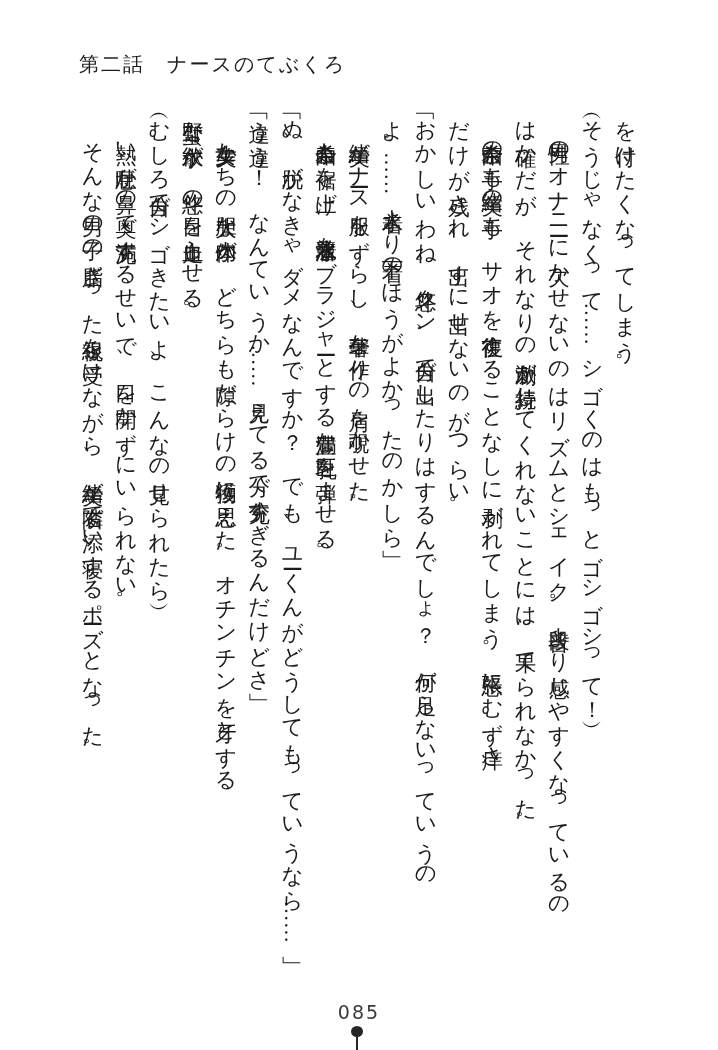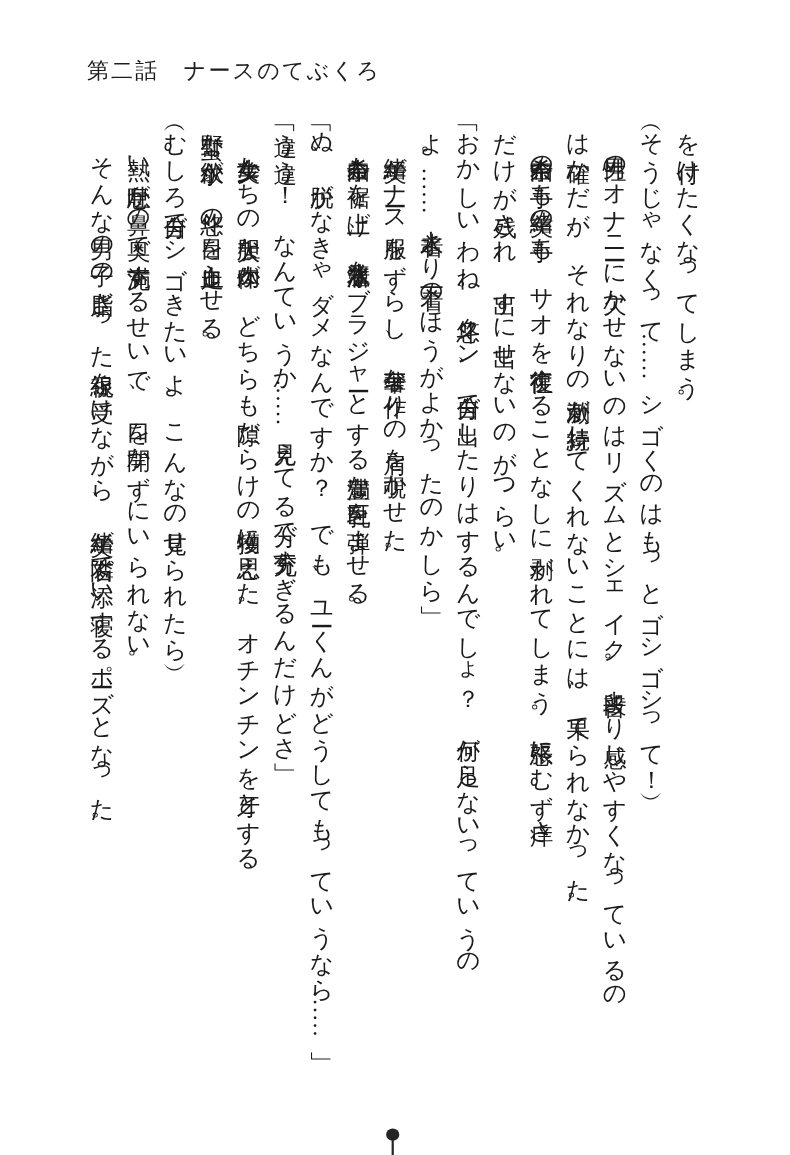--- a/index.html
+++ b/index.html
@@ -88,18 +88,19 @@
 　美緒がナース服をずらし、華奢な作りの肩を覗かせた。
 　由希奈も裾を上げ、競泳水着をブラジャーとする豊満な巨乳を弾ませる。
 「ぬ、脱がなきゃダメなんですか？　でも、ユーくんがどうしてもっていうなら……」
 「違う違う！　なんていうか……見えてる分で充分すぎるんだけどさ」
 　美少女たちの大胆な肉体が、どちらも隙だらけの獲物に思えた。オチンチンを牙とする
 野蛮な欲求が、悠斗の目を血走らせる。
 （むしろ自分でシゴきたいよ、こんなの見せられたら）
 　熱い吐息が鼻の奥で充満するせいで、口を開かずにいられない。
 　そんな男の子の脂ぎった視線を受けながら、美緒が右隣で添い寝するポーズとなった。</div>
 
+  <div class="page-number">085</div>
 
   <div class="binding-dot"></div>
 
   <div class="binding-line"></div>
 
 </div>
 
 </body></html>

